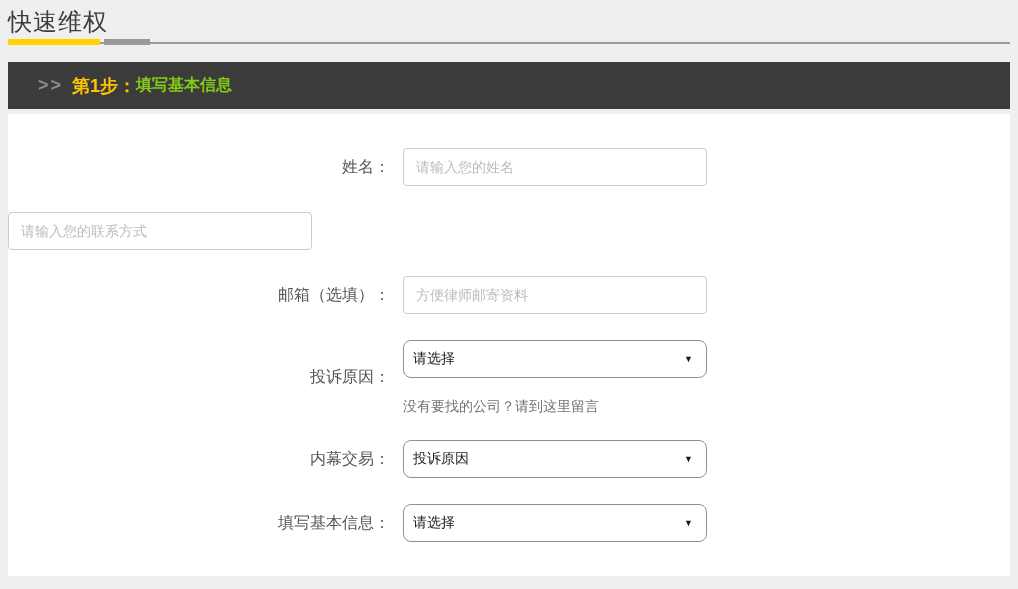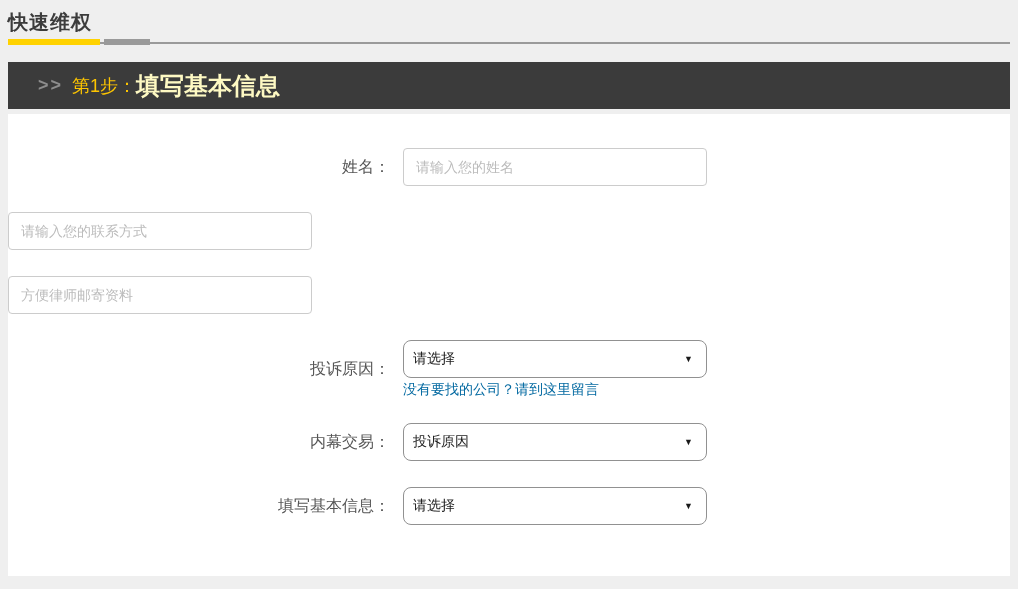--- a/index.html
+++ b/index.html
@@ -7,22 +7,22 @@
   body {
     background:#efefef;
     font-family:"Liberation Sans", "DejaVu Sans", sans-serif;
     overflow:hidden;
   }
   .wrap { margin:0 8px; }
 
   
   .page-header { padding-top:7px; }
   .page-title {
-    font-size:20px;
-    font-weight:700;
+    font-size:24px;
+    font-weight:400;
     color:#3c3c3c;
     line-height:30px;
     letter-spacing:1px;
   }
   .title-rule { position:relative; height:6px; margin-top:2px; }
   .title-rule .thin-line {
     position:absolute; left:0; right:0; bottom:1px;
     height:2px; background:#9a9a9a;
   }
   .title-rule .seg { position:absolute; top:0; height:6px; z-index:1; }
@@ -35,22 +35,22 @@
     height:47px;
     background:#3b3b3b;
     display:flex;
     align-items:center;
     padding-left:30px;
   }
   .step-bar .chevrons {
     color:#8d8d8d; font-size:18px; font-weight:700;
     margin-right:9px; letter-spacing:2px;
   }
-  .step-bar .step-label { color:#fdc500; font-size:18px; font-weight:400; }
-  .step-bar .step-title { color:#fef9c3; font-size:24px; font-weight:700; }
+  .step-bar .step-label { color:#fdc500; font-size:18px; font-weight:700; }
+  .step-bar .step-title { color:#84cc16; font-size:16px; font-weight:700; }
 
   
   .panel {
     margin-top:5px;
     background:#ffffff;
     height:462px;
     padding-top:34px;
   }
   .form-row { display:flex; align-items:center; margin-bottom:26px; }
   .form-row .row-label {
@@ -90,23 +90,23 @@
     color:#1a1a1a;
     cursor:pointer;
   }
   .select-box .caret {
     font-size:9px;
     color:#1a1a1a;
     margin-right:3px;
   }
 
   .helper-link {
-    margin-top:3px;
+    margin-top:20px;
     font-size:14px;
-    color:#0369a1;
+    color:#737373;
     cursor:pointer;
     line-height:16px;
   }
 </style>
 </head>
 <body>
 
 <div class="wrap">
 
   <div class="page-header">
@@ -133,20 +133,21 @@
       </div>
     </div>
 
     <div class="form-row">
       <div class="field-col">
         <input class="text-input" type="text" placeholder="请输入您的联系方式" style="">
       </div>
     </div>
 
     <div class="form-row">
+      <div class="row-label">邮箱（选填）：</div>
       <div class="field-col">
         <input class="text-input" type="text" placeholder="方便律师邮寄资料" style="">
       </div>
     </div>
 
     <div class="form-row">
       <div class="row-label">投诉原因：</div>
       <div class="field-col">
         <div class="select-box">
           <span>请选择</span>

